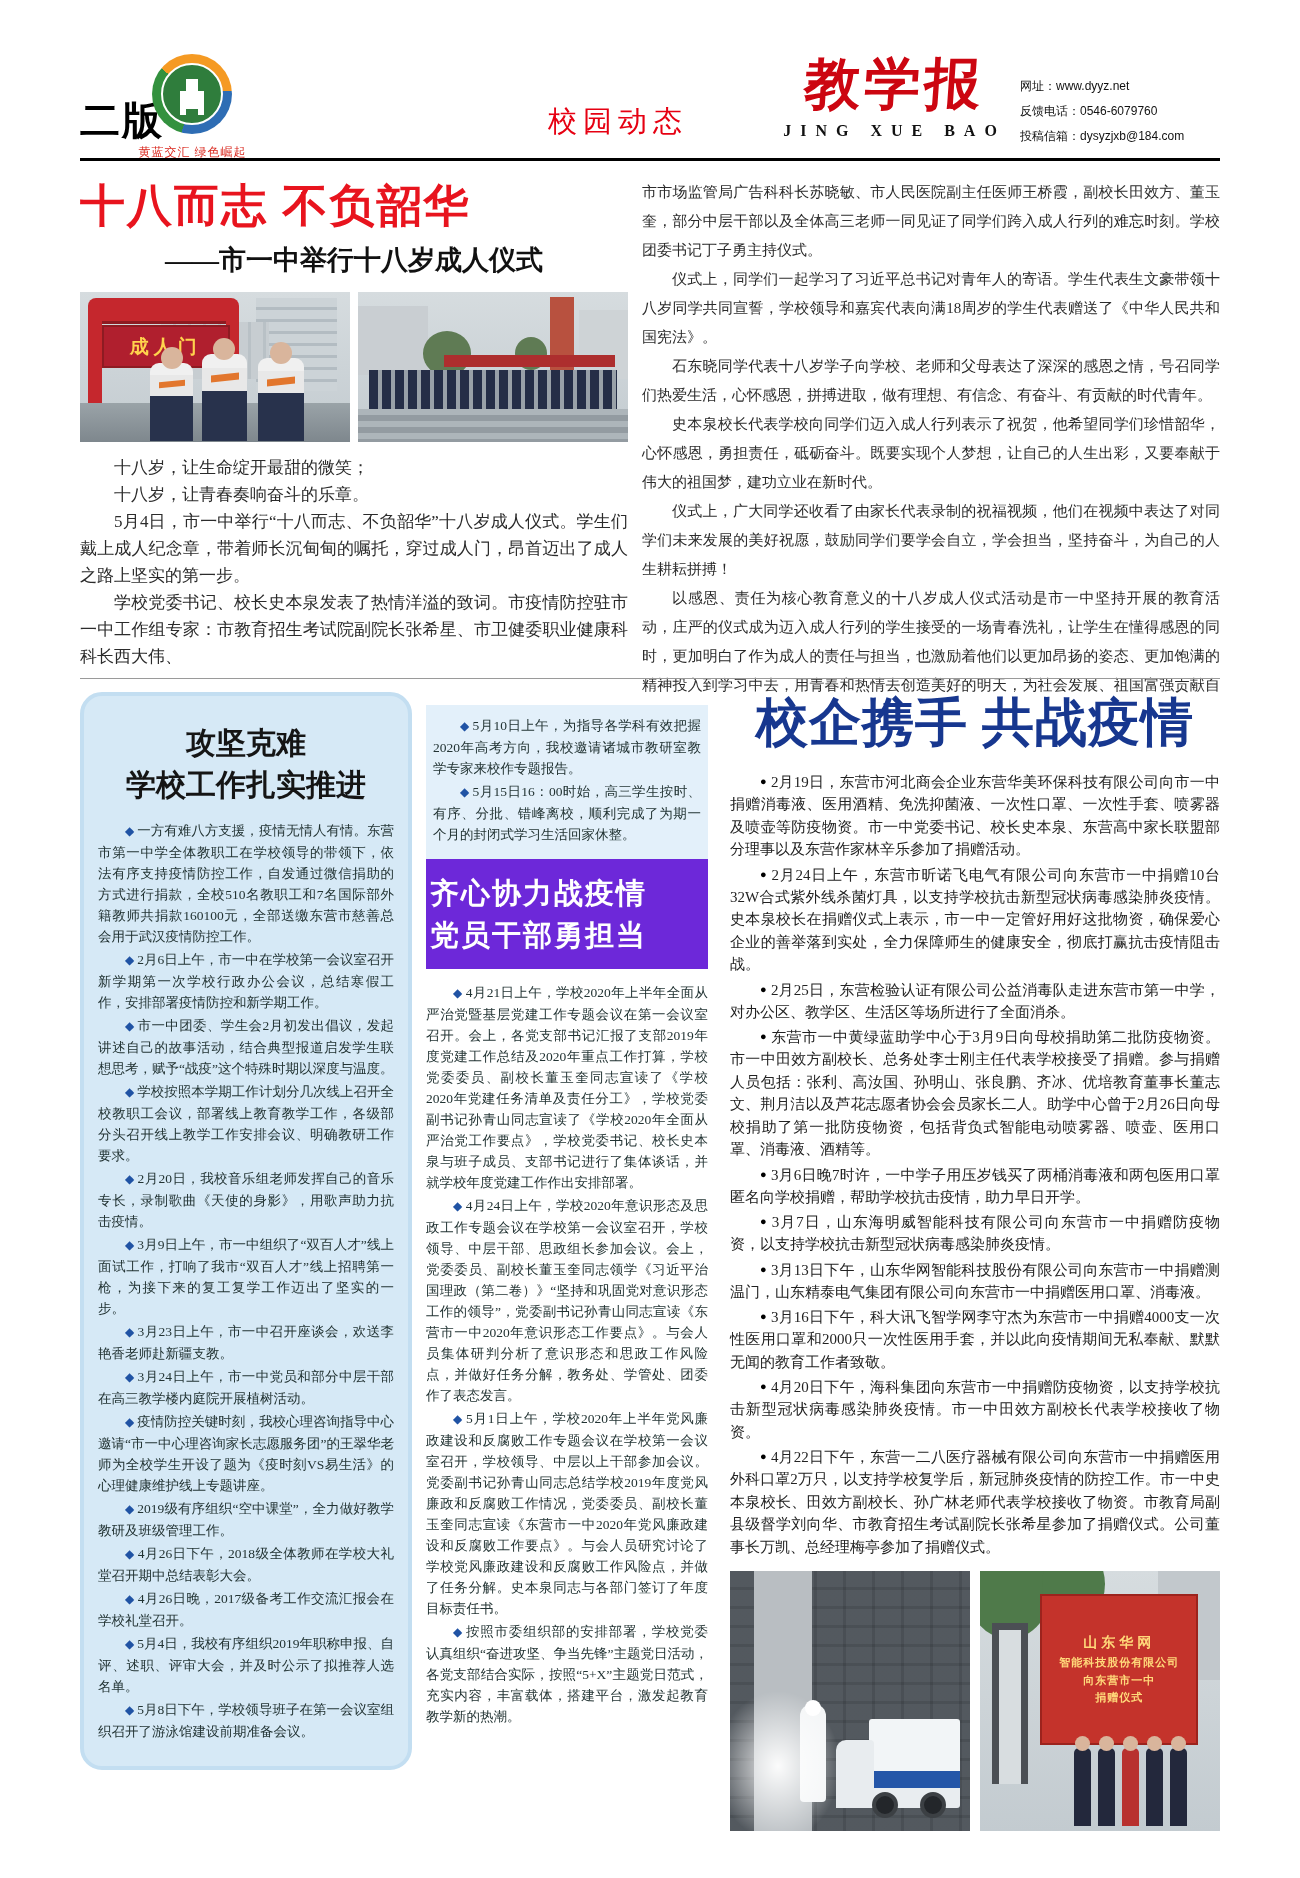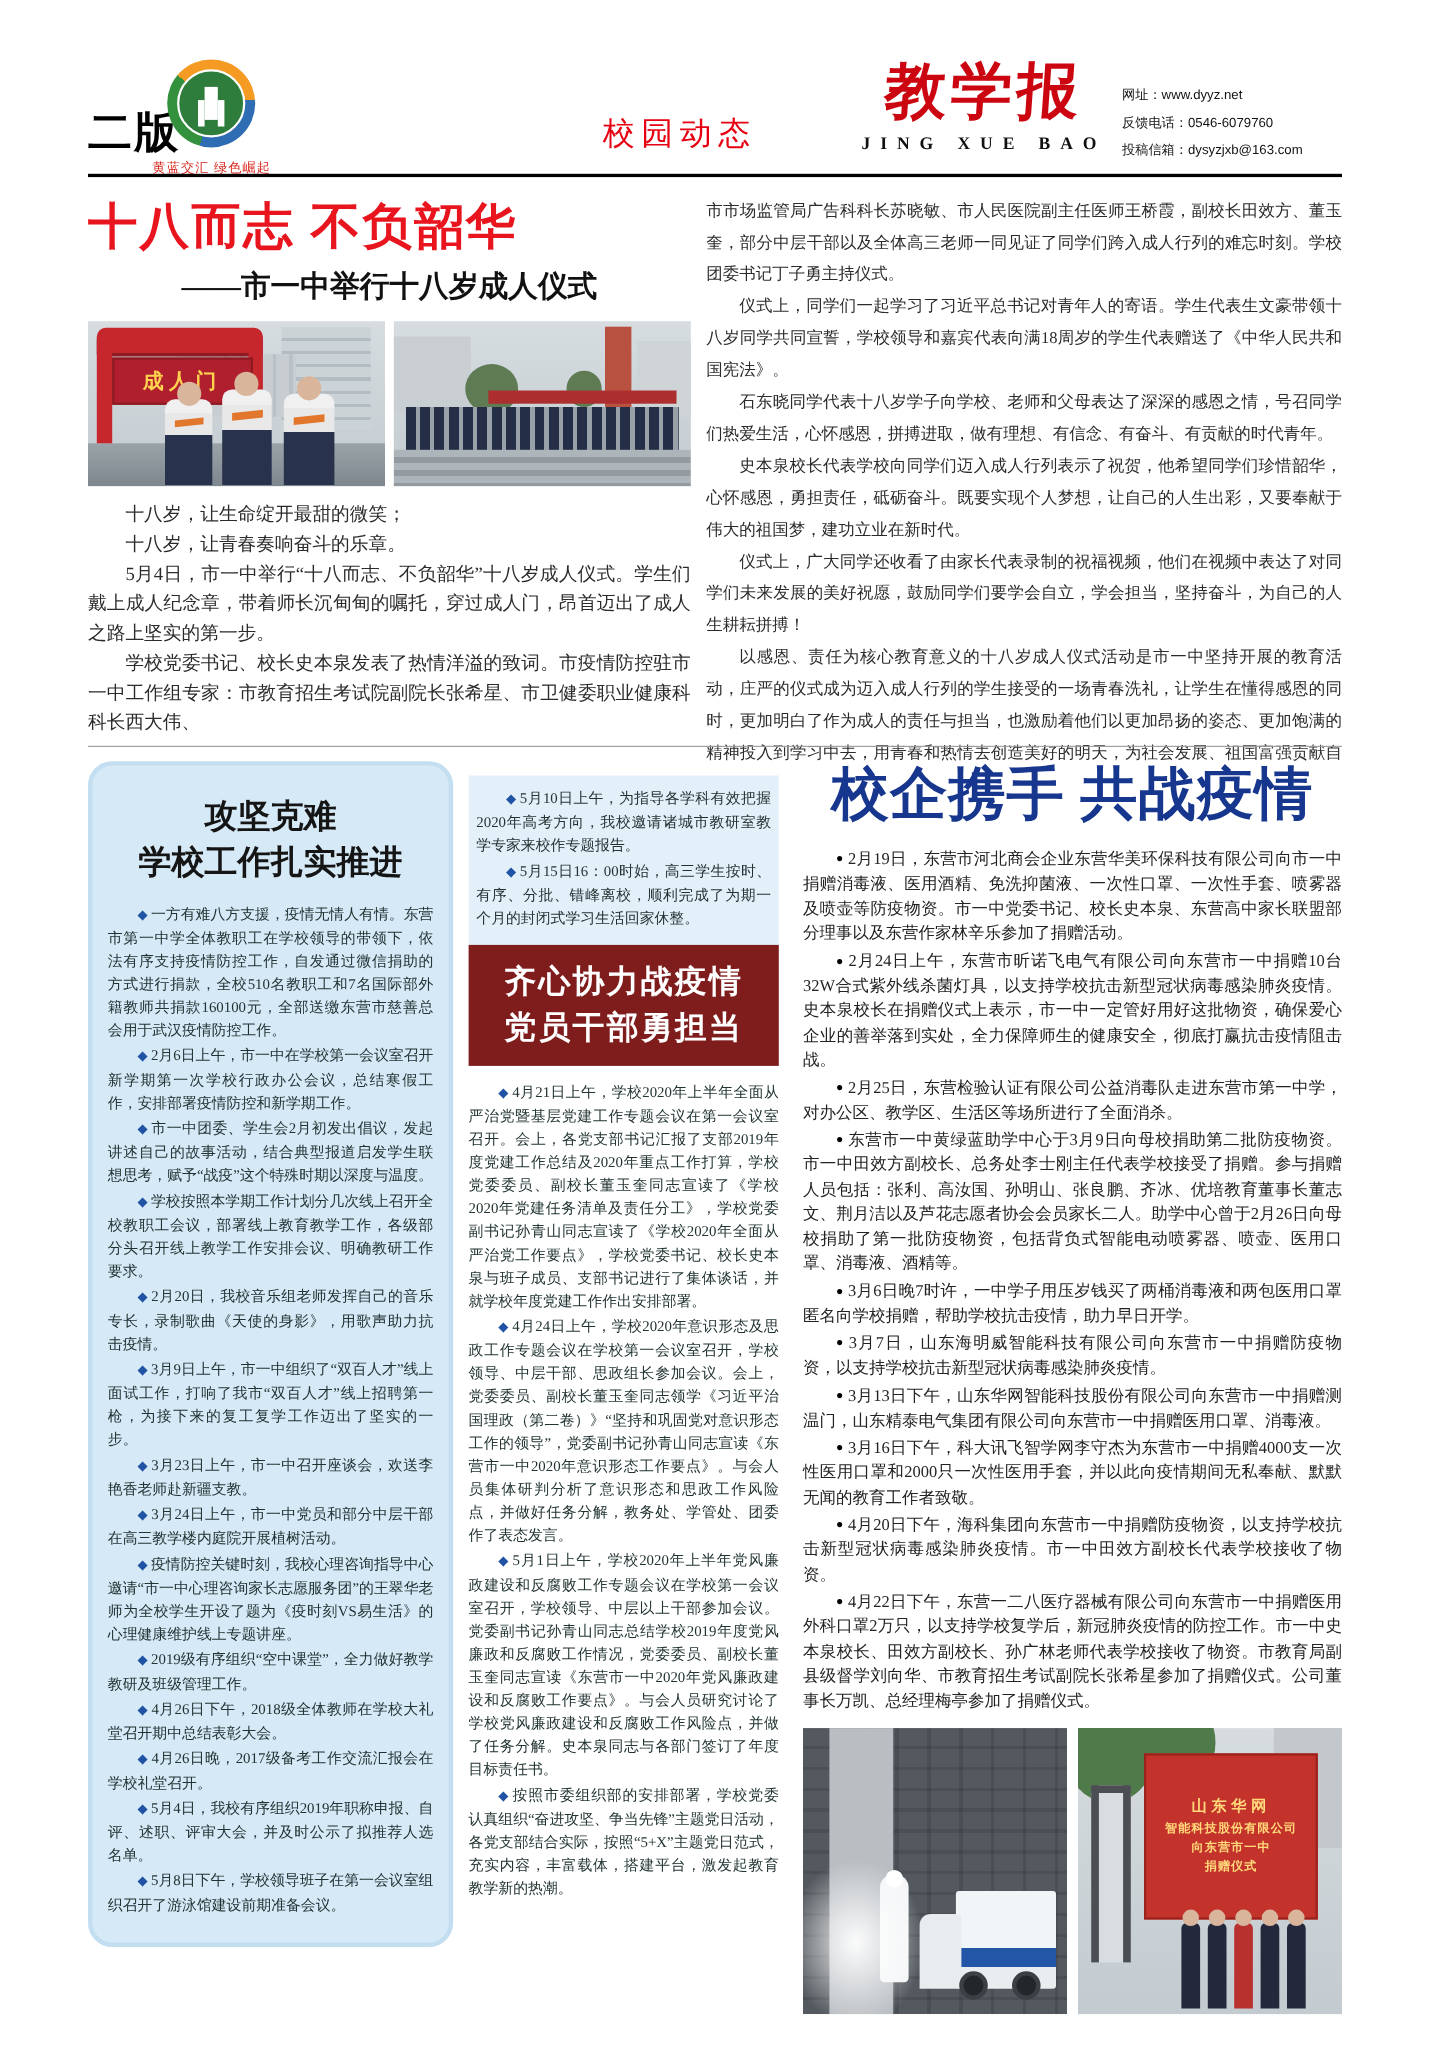--- a/index.html
+++ b/index.html
@@ -44,21 +44,21 @@
   .col1{position:absolute;left:0;top:0;width:332px;height:1078px;box-sizing:border-box;
         background:#d6e9f6;border:4px solid #c3def1;border-radius:22px;padding:18px 14px;}
   .col1-title{margin:8px 0 14px;text-align:center;font-size:30px;line-height:42px;font-weight:900;color:#151515;}
   .col-items p{margin:0 0 2px;text-indent:2em;text-align:justify;}
   .col1 .col-items{font-size:13.5px;line-height:21px;color:#233;}
   .bul{font-style:normal;margin-right:3px;}
   .bul-d{color:#2053a4;font-size:12px;}
   .col2{position:absolute;left:346px;top:0;width:282px;}
   .col2-toppanel{background:#e3f0fa;padding:10px 7px 12px;box-sizing:border-box;
         font-size:13.5px;line-height:21px;color:#233;}
-  .sub-banner{background:#7f1d1d;color:#fff;text-align:center;padding:13px 4px;
+  .sub-banner{background:#6d28d9;color:#fff;padding:13px 4px;
         font-family:"Liberation Sans","DejaVu Sans",sans-serif;font-weight:900;font-size:29px;line-height:42px;
         letter-spacing:2px;}
   .col2 .col-items{margin-top:13px;font-size:13.5px;line-height:21px;color:#233;}
   .col3{position:absolute;left:650px;top:0;width:490px;}
   .col3-title{margin:2px 0 18px;text-align:center;font-size:52px;line-height:58px;font-weight:700;
         color:#17378f;letter-spacing:1px;}
   .col3 .col-items{font-size:15px;line-height:22.5px;color:#222;}
   .bul-r{color:#000;font-size:11px;vertical-align:1.5px;margin-right:4px;}
   .photo-row2{display:flex;gap:10px;margin-top:13px;}
   .photo-row2 .ph{flex:1;height:260px;}
@@ -127,21 +127,21 @@
     </div>
     <div class="logo-slogan">黄蓝交汇 绿色崛起</div>
     <div class="section-title">校园动态</div>
     <div class="masthead">
       <div class="masthead-title">教学报</div>
       <div class="masthead-pinyin">JING XUE BAO</div>
     </div>
     <div class="contact">
       <div>网址：www.dyyz.net</div>
       <div>反馈电话：0546-6079760</div>
-      <div>投稿信箱：dysyzjxb@163.com</div>
+      <div>投稿信箱：dysyzjxb@184.com</div>
     </div>
   </div>
   <div class="header-rule"></div>
 
   <div class="top-section">
     <div class="top-left">
       <h1 class="main-title">十八而志  不负韶华</h1>
       <div class="main-subtitle">——市一中举行十八岁成人仪式</div>
       <div class="photo-row">
         <figure class="ph" style="margin:0">

